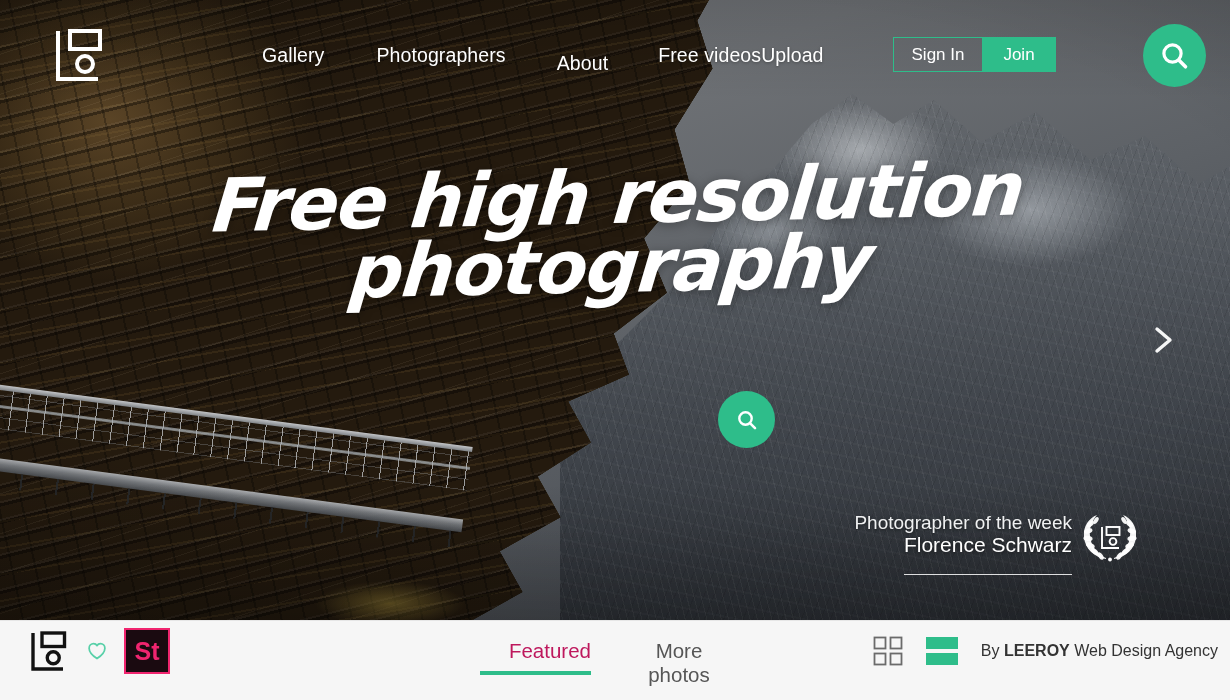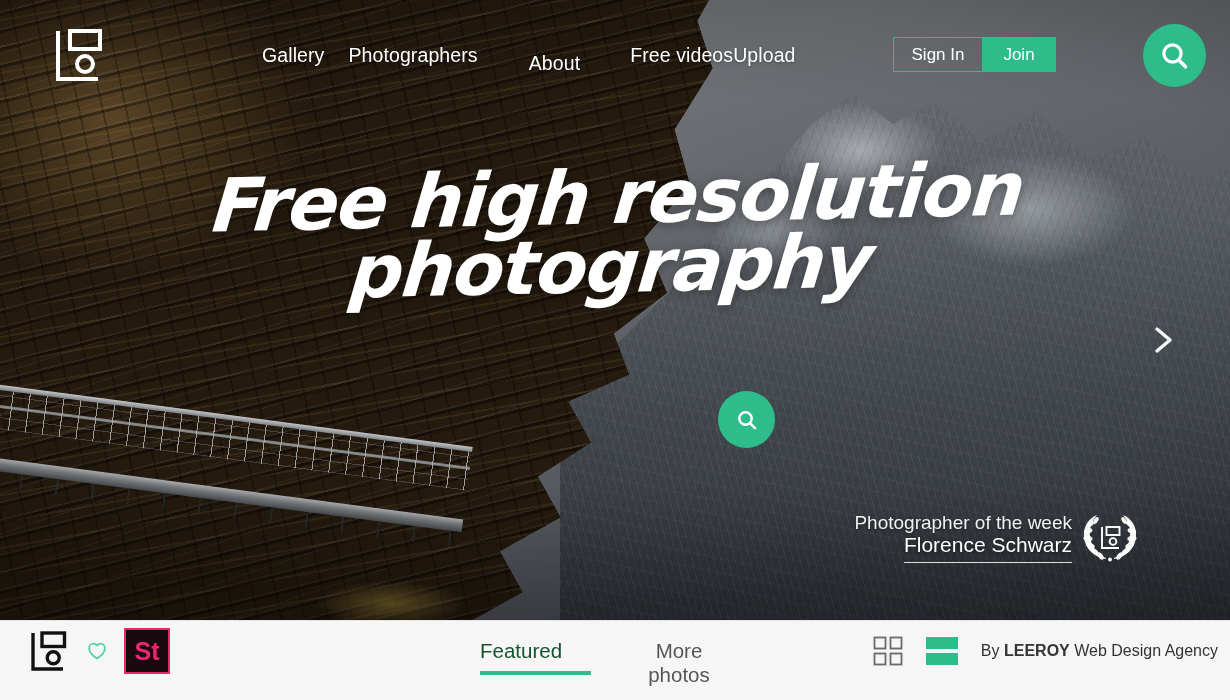--- a/index.html
+++ b/index.html
@@ -111,21 +111,21 @@
   #logo-mark {
     position:absolute; left:54px; top:27px; width:56px; height:56px;
     cursor:pointer;
   }
   .nav-links { position:absolute; left:262px; top:0; height:110px; display:flex; align-items:center; }
   .nav-link {
     color:#ffffff; font-size:19.5px; letter-spacing:.1px;
     text-decoration:none; cursor:pointer; white-space:nowrap;
     text-shadow:0 1px 3px rgba(0,0,0,.35);
   }
-  .nav-link.i0 { margin-right:24px; }
+  .nav-link.i0 { margin-right:52px; }
   .nav-link.i1 { margin-right:51px; }
   .nav-link.i2 { margin-right:50px;margin-top:16px; }
   .nav-link.i3 { }
 
   .btn-signin {
     position:absolute; left:893px; top:37px; width:90px; height:35px;
     border:1px solid #2ebd8a; background:transparent; color:#ffffff;
     font-family:"Liberation Sans", sans-serif; font-size:17px;
     cursor:pointer; line-height:33px; text-align:center;
   }
@@ -183,21 +183,21 @@
     position:absolute; left:880px; top:508px; width:260px; height:58px; z-index:30;
   }
   #potw-label {
     position:absolute; right:68px; top:4px;
     color:#f0f1f2; font-size:19px; white-space:nowrap;
     text-shadow:0 1px 3px rgba(0,0,0,.5);
   }
   #potw-name {
     position:absolute; right:68px; top:25px;
     color:#ffffff; font-size:21px; white-space:nowrap;
-    padding-bottom:5px;
+    padding-bottom:17px;
     border-bottom:1.5px solid rgba(255,255,255,.85);
     text-shadow:0 1px 4px rgba(0,0,0,.5);
     cursor:pointer;
   }
   #potw-badge { position:absolute; right:0px; top:4px; width:60px; height:52px; }
 
   
   #bottombar {
     position:absolute; left:0; top:620px; width:1230px; height:80px;
     background:#f6f6f6; z-index:50;
@@ -217,21 +217,21 @@
     color:#f0256f; font-family:"Liberation Sans", sans-serif;
     font-size:25px; font-weight:700; line-height:1;
   }
   #bb-tabs {
     position:absolute; left:480px; top:0; height:80px; display:flex; align-items:flex-start;
   }
   .bb-tab {
     font-size:20.5px; color:#565656; cursor:pointer; padding:19px 0 10px;
     position:relative;
   }
-  .bb-tab.t0 { width:111px; text-align:left; margin-right:32px; color:#14532d; }
+  .bb-tab.t0 { width:111px; text-align:right; margin-right:32px; color:#be185d; }
   .bb-tab.t1 { width:112px; text-align:center; }
   .bb-tab.active::after {
     content:""; position:absolute; left:0; bottom:-2px; width:100%; height:4px; background:#2ebd8a;
   }
   #bb-right { position:absolute; right:12px; top:0; height:62px; display:flex; align-items:center; }
   #bb-grid { width:32px; height:32px; margin-right:22px; cursor:pointer; }
   #bb-leeroy-mark { width:32px; height:28px; margin-right:11px; }
   #bb-leeroy-mark i { display:block; height:12px; background:#2ebd8a; }
   #bb-leeroy-mark i:first-child { margin-bottom:4px; }
   #bb-credit {

